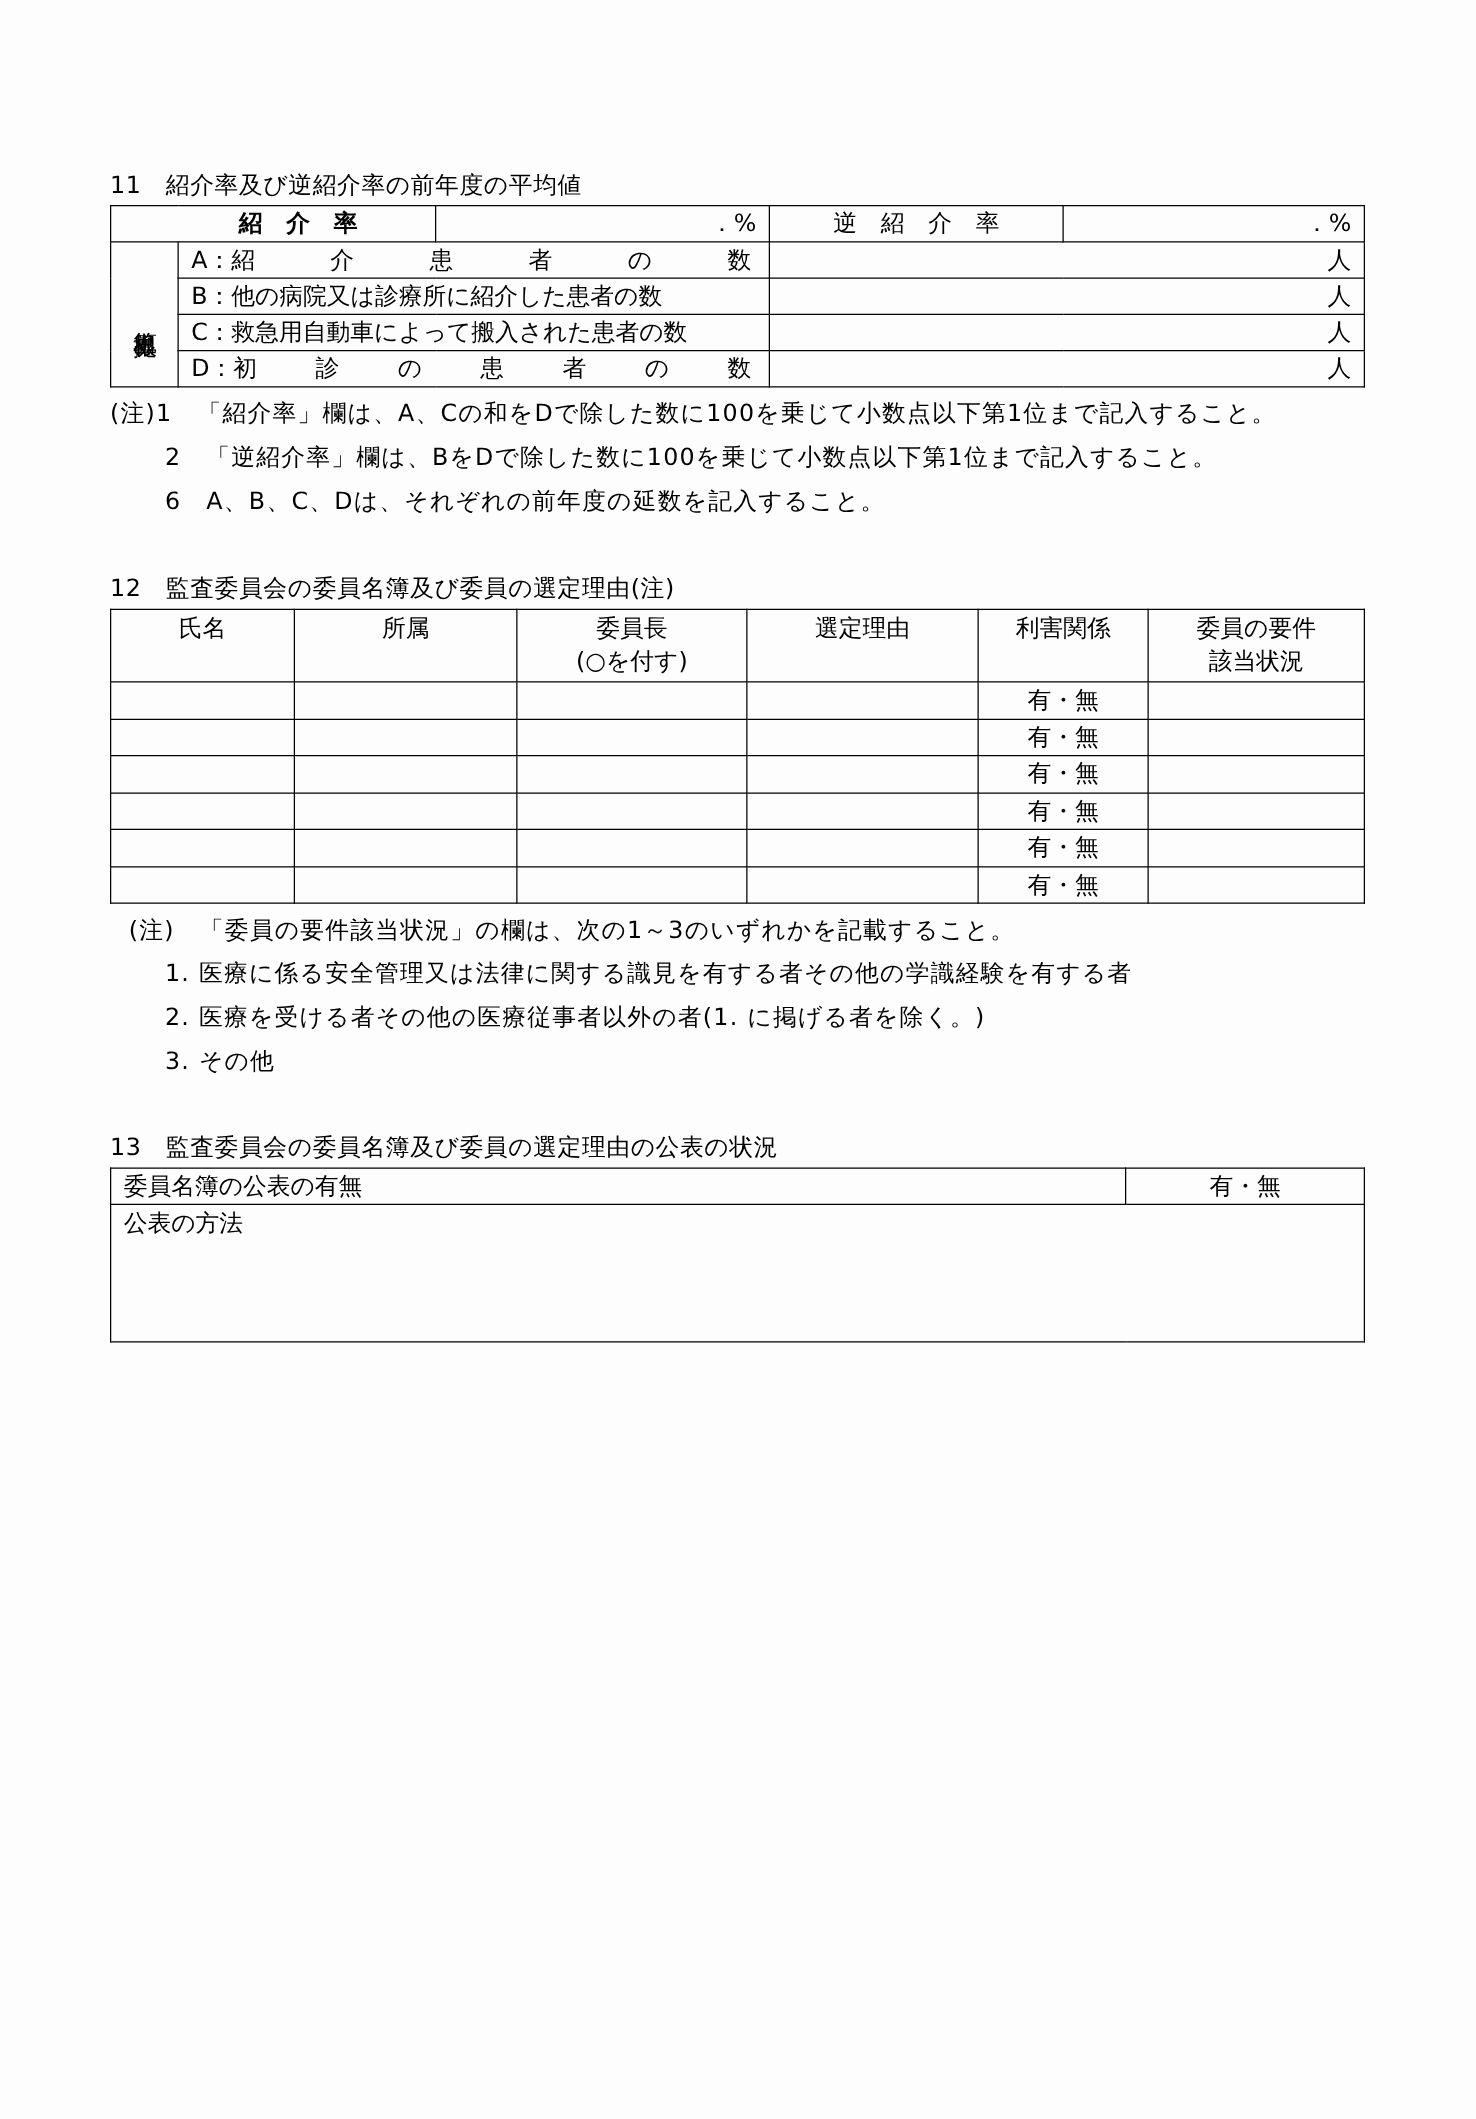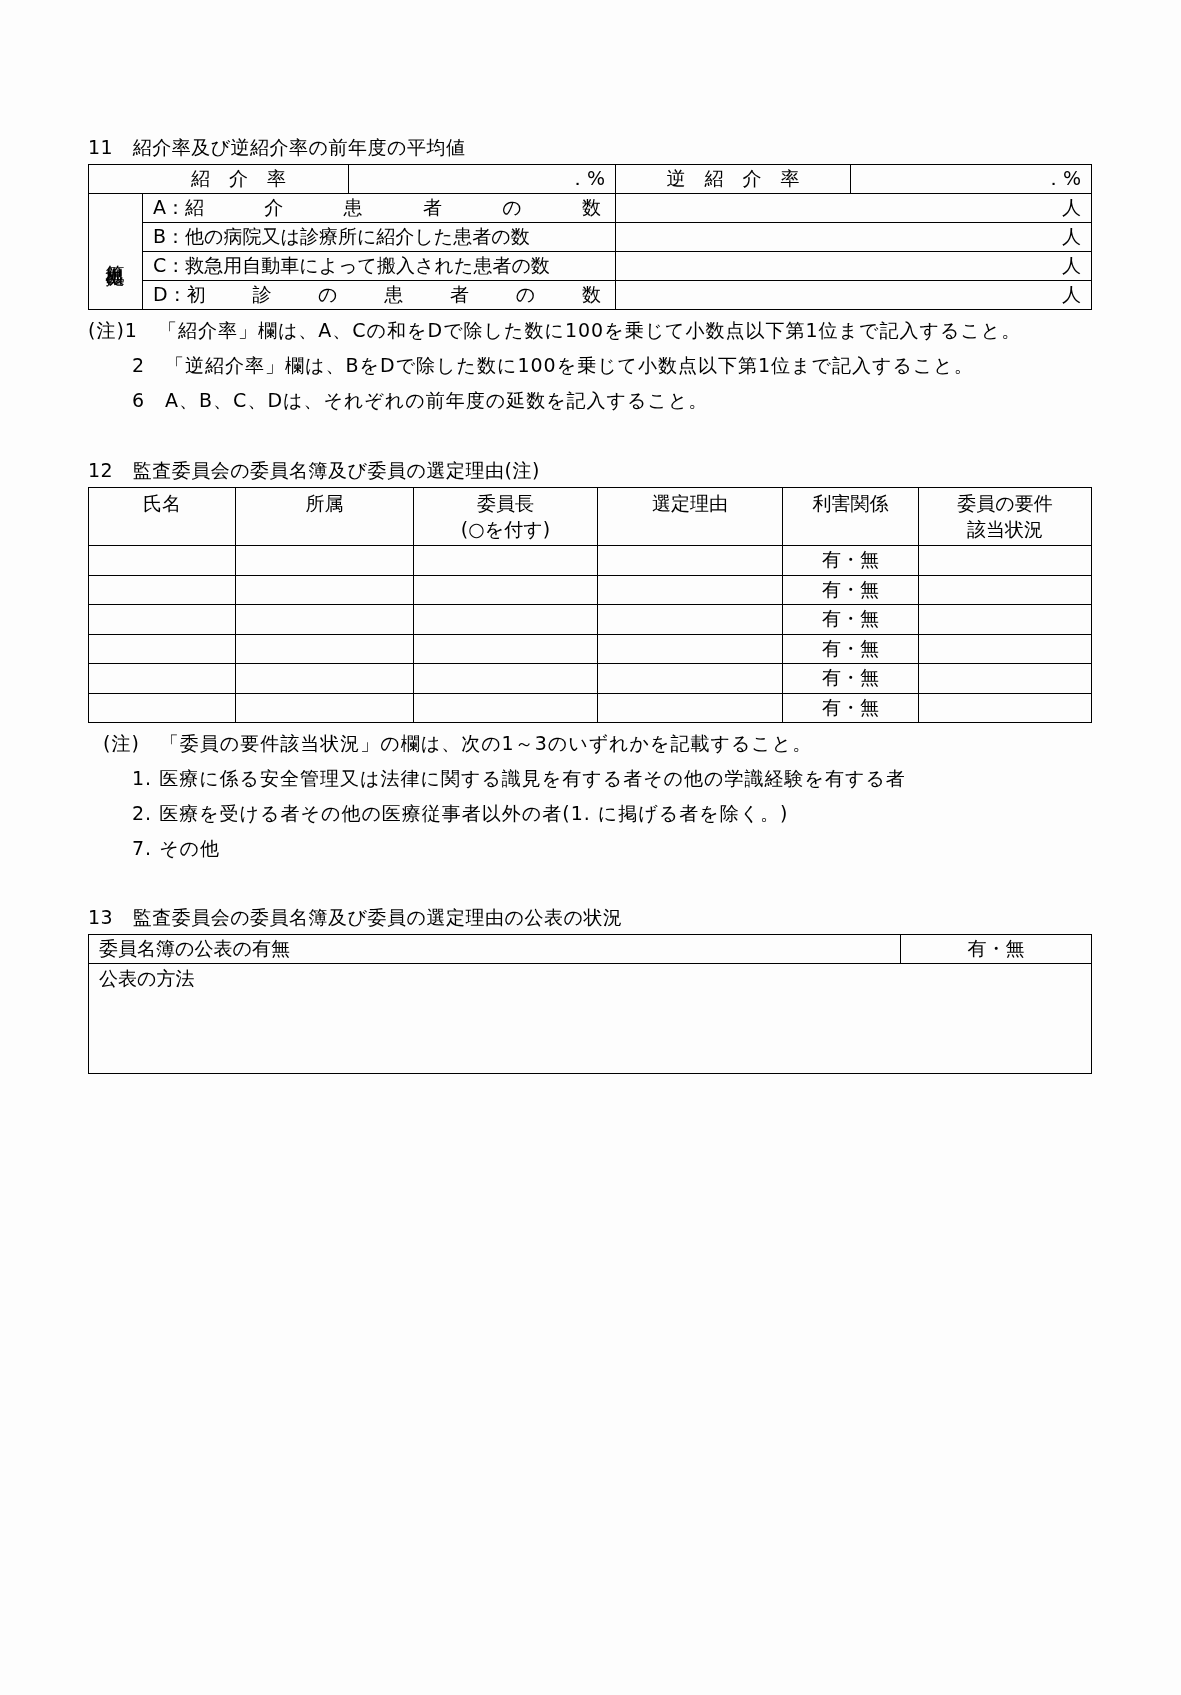--- a/index.html
+++ b/index.html
@@ -25,21 +25,21 @@
 <table style="left:88px; top:164px; width:1003px;">
   <colgroup>
     <col style="width:54px">
       <col style="width:206px">
       <col style="width:267px">
     <col style="width:235px">
       <col style="width:241px">
   </colgroup>
   <tbody>
       <tr style="height:29px;">
-    <td colspan="2" class="c"><span style="padding-left:40px;">紹　介　率</span></td>
+    <td colspan="2" class="c"><span style="padding-left:40px;font-weight:bold;">紹　介　率</span></td>
     <td class="r">．%</td>
     <td class="c">逆　紹　介　率</td>
     <td class="r">．%</td>
   </tr>
   <tr style="height:29px;">
     <td rowspan="4" class="c">
       <div class="vert">算出根拠</div>
     </td>
     <td colspan="2">
       <div class="spread">
@@ -155,21 +155,21 @@
     <td></td>
     <td class="c">有・無</td>
     <td></td>
   </tr>
 </tbody>
   </table>
 
 <div class="abs note" style="left:88px; top:731px;margin-left:15px;">(注)　「委員の要件該当状況」の欄は、次の1～3のいずれかを記載すること。</div>
 <div class="abs note" style="left:132px; top:766px;">1. 医療に係る安全管理又は法律に関する識見を有する者その他の学識経験を有する者</div>
 <div class="abs note" style="left:132px; top:801px;">2. 医療を受ける者その他の医療従事者以外の者(1. に掲げる者を除く。)</div>
-<div class="abs note" style="left:132px; top:836px;">7. その他</div>
+<div class="abs note" style="left:132px; top:836px;">3. その他</div>
 
 <div class="abs title" style="left:88px; top:905px;">13　監査委員会の委員名簿及び委員の選定理由の公表の状況</div>
 
 <table style="left:88px; top:934px; width:1003px;">
   <colgroup>
     <col style="width:812px">
       <col style="width:191px">
   </colgroup>
   <tbody>
       <tr style="height:29px;">

